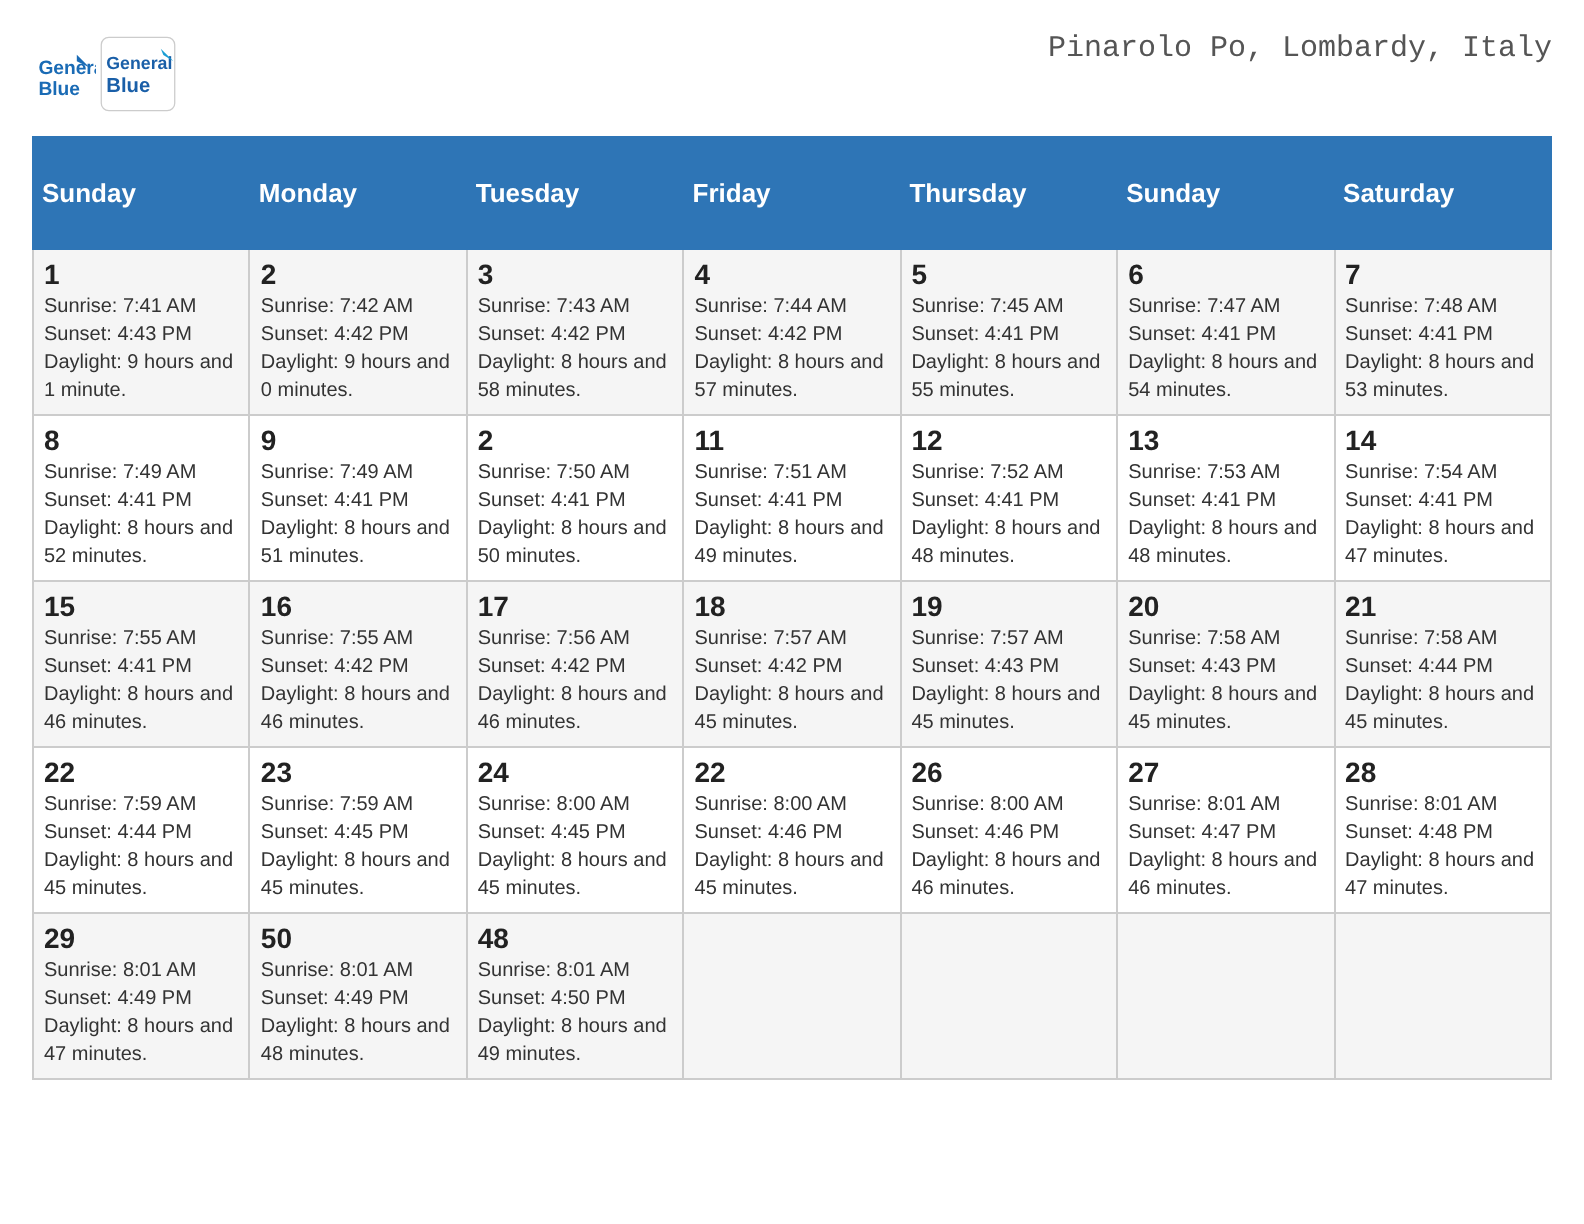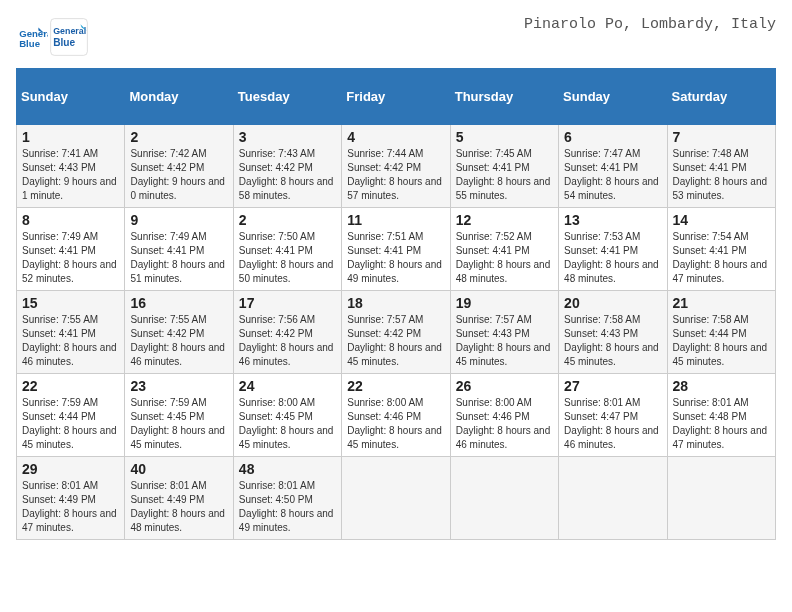--- a/index.html
+++ b/index.html
@@ -296,21 +296,21 @@
         </td>
       </tr>
       <tr>
         <td>
           <span class="day-number">29</span>
           <div class="day-info">
             Sunrise: 8:01 AM<br>Sunset: 4:49 PM<br>Daylight: 8 hours and 47 minutes.
           </div>
         </td>
         <td>
-          <span class="day-number">40</span>
+          <span class="day-number">50</span>
           <div class="day-info">
             Sunrise: 8:01 AM<br>Sunset: 4:49 PM<br>Daylight: 8 hours and 48 minutes.
           </div>
         </td>
         <td>
           <span class="day-number">48</span>
           <div class="day-info">
             Sunrise: 8:01 AM<br>Sunset: 4:50 PM<br>Daylight: 8 hours and 49 minutes.
           </div>
         </td>

